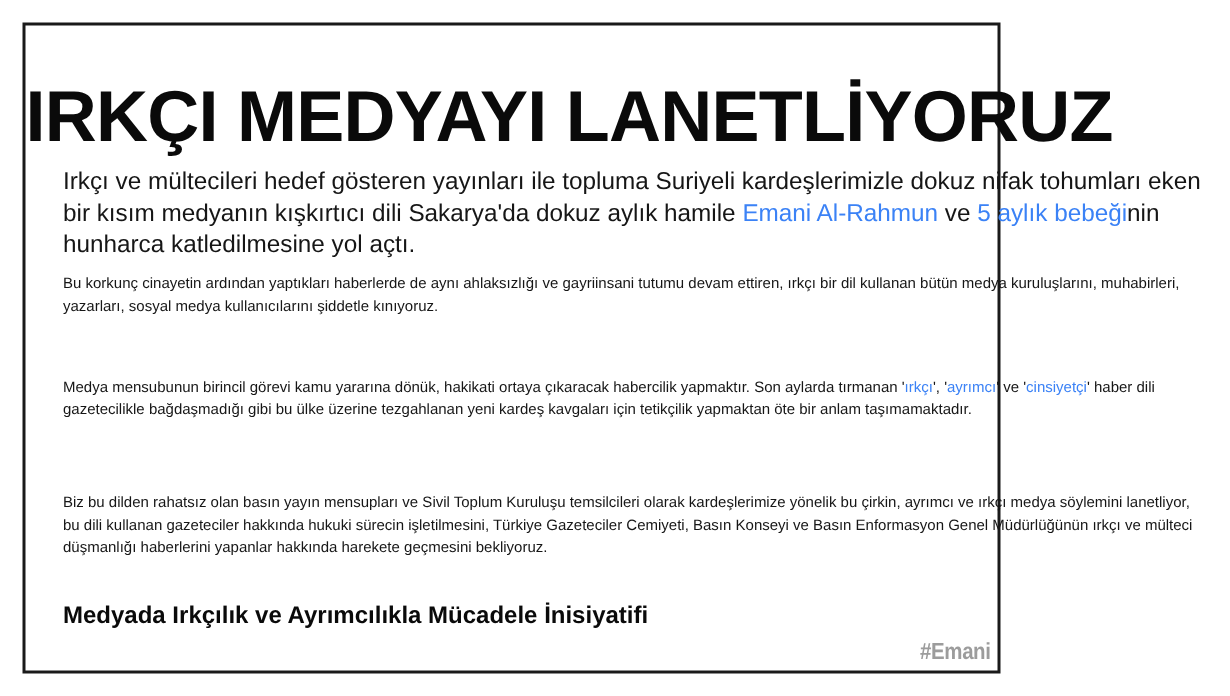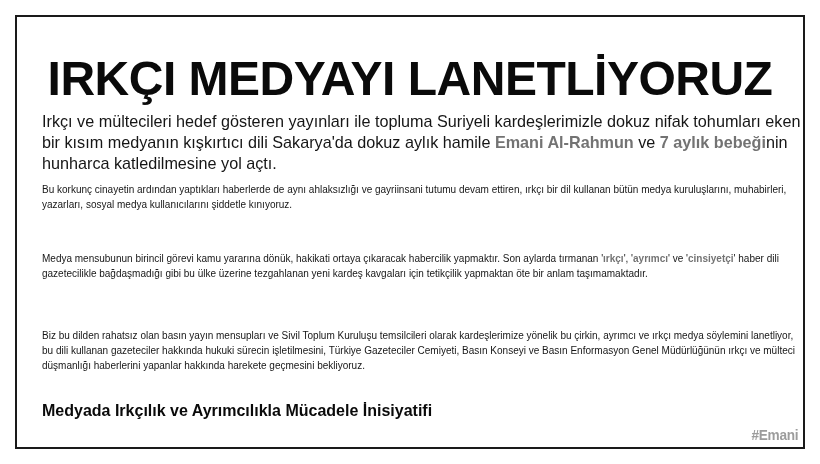--- a/index.html
+++ b/index.html
@@ -11,21 +11,21 @@
     }
     body {
       font-family: "Liberation Sans", sans-serif;
       color: #111111;
       position: relative;
     }
     .frame {
       position: absolute;
       left: 15px;
       top: 15px;
-      width: 790px;
+      width: 652px;
       height: 434px;
       border: 2px solid #1a1a1a;
       background: #ffffff;
     }
     .headline {
       position: absolute;
       left: 0;
       right: 0;
       top: 36px;
       text-align: center;
@@ -50,21 +50,21 @@
       line-height: 21px;
     }
     .p {
       font-size: 10px;
       line-height: 15px;
     }
     .p2 { top: 165px; }
     .p3 { top: 208px; }
     .p4 { top: 234px; }
     .p5 { top: 311px; }
-    .p .b, .p1 .b { font-weight: bold; color: #737373; }
+    .p .b, .p1 .b { font-weight: normal; color: #3b82f6; }
     .signature {
       position: absolute;
       left: 25px;
       top: 383px;
       font-family: "Liberation Sans", sans-serif;
       font-weight: bold;
       font-size: 16px;
       line-height: 22px;
       color: #0a0a0a;
       white-space: nowrap;
@@ -82,21 +82,21 @@
       transform-origin: right bottom;
     }
   </style>
 </head>
 <body>
 
 <div class="frame">
 
   <h1 class="headline">IRKÇI MEDYAYI LANETLİYORUZ</h1>
 
-  <p class="body-text p1"><span>Irkçı ve mültecileri hedef gösteren yayınları ile topluma Suriyeli kardeşlerimizle dokuz nifak tohumları eken bir kısım medyanın kışkırtıcı dili Sakarya'da dokuz aylık hamile </span><span class="b">Emani Al-Rahmun</span><span> ve </span><span class="b">7 aylık bebeği</span><span>nin hunharca katledilmesine yol açtı.</span></p>
+  <p class="body-text p1"><span>Irkçı ve mültecileri hedef gösteren yayınları ile topluma Suriyeli kardeşlerimizle dokuz nifak tohumları eken bir kısım medyanın kışkırtıcı dili Sakarya'da dokuz aylık hamile </span><span class="b">Emani Al-Rahmun</span><span> ve </span><span class="b">5 aylık bebeği</span><span>nin hunharca katledilmesine yol açtı.</span></p>
 
   <p class="body-text p p2"><span>Bu korkunç cinayetin ardından yaptıkları haberlerde de aynı ahlaksızlığı ve gayriinsani tutumu devam ettiren, ırkçı bir dil kullanan bütün medya kuruluşlarını, muhabirleri, yazarları, sosyal medya kullanıcılarını şiddetle kınıyoruz.</span></p>
 
 
   <p class="body-text p p4"><span>Medya mensubunun birincil görevi kamu yararına dönük, hakikati ortaya çıkaracak habercilik yapmaktır. Son aylarda tırmanan '</span><span class="b">ırkçı</span><span>', '</span><span class="b">ayrımcı</span><span>' ve '</span><span class="b">cinsiyetçi</span><span>' haber dili gazetecilikle bağdaşmadığı gibi bu ülke üzerine tezgahlanan yeni kardeş kavgaları için tetikçilik yapmaktan öte bir anlam taşımamaktadır.</span></p>
 
   <p class="body-text p p5"><span>Biz bu dilden rahatsız olan basın yayın mensupları ve Sivil Toplum Kuruluşu temsilcileri olarak  kardeşlerimize yönelik bu çirkin, ayrımcı ve ırkçı medya söylemini lanetliyor, bu dili kullanan gazeteciler hakkında hukuki sürecin işletilmesini, Türkiye Gazeteciler Cemiyeti, Basın Konseyi ve Basın Enformasyon Genel Müdürlüğünün ırkçı ve mülteci düşmanlığı haberlerini yapanlar hakkında harekete geçmesini bekliyoruz.</span></p>
 
   <div class="signature">Medyada Irkçılık ve Ayrımcılıkla Mücadele İnisiyatifi</div>
 

